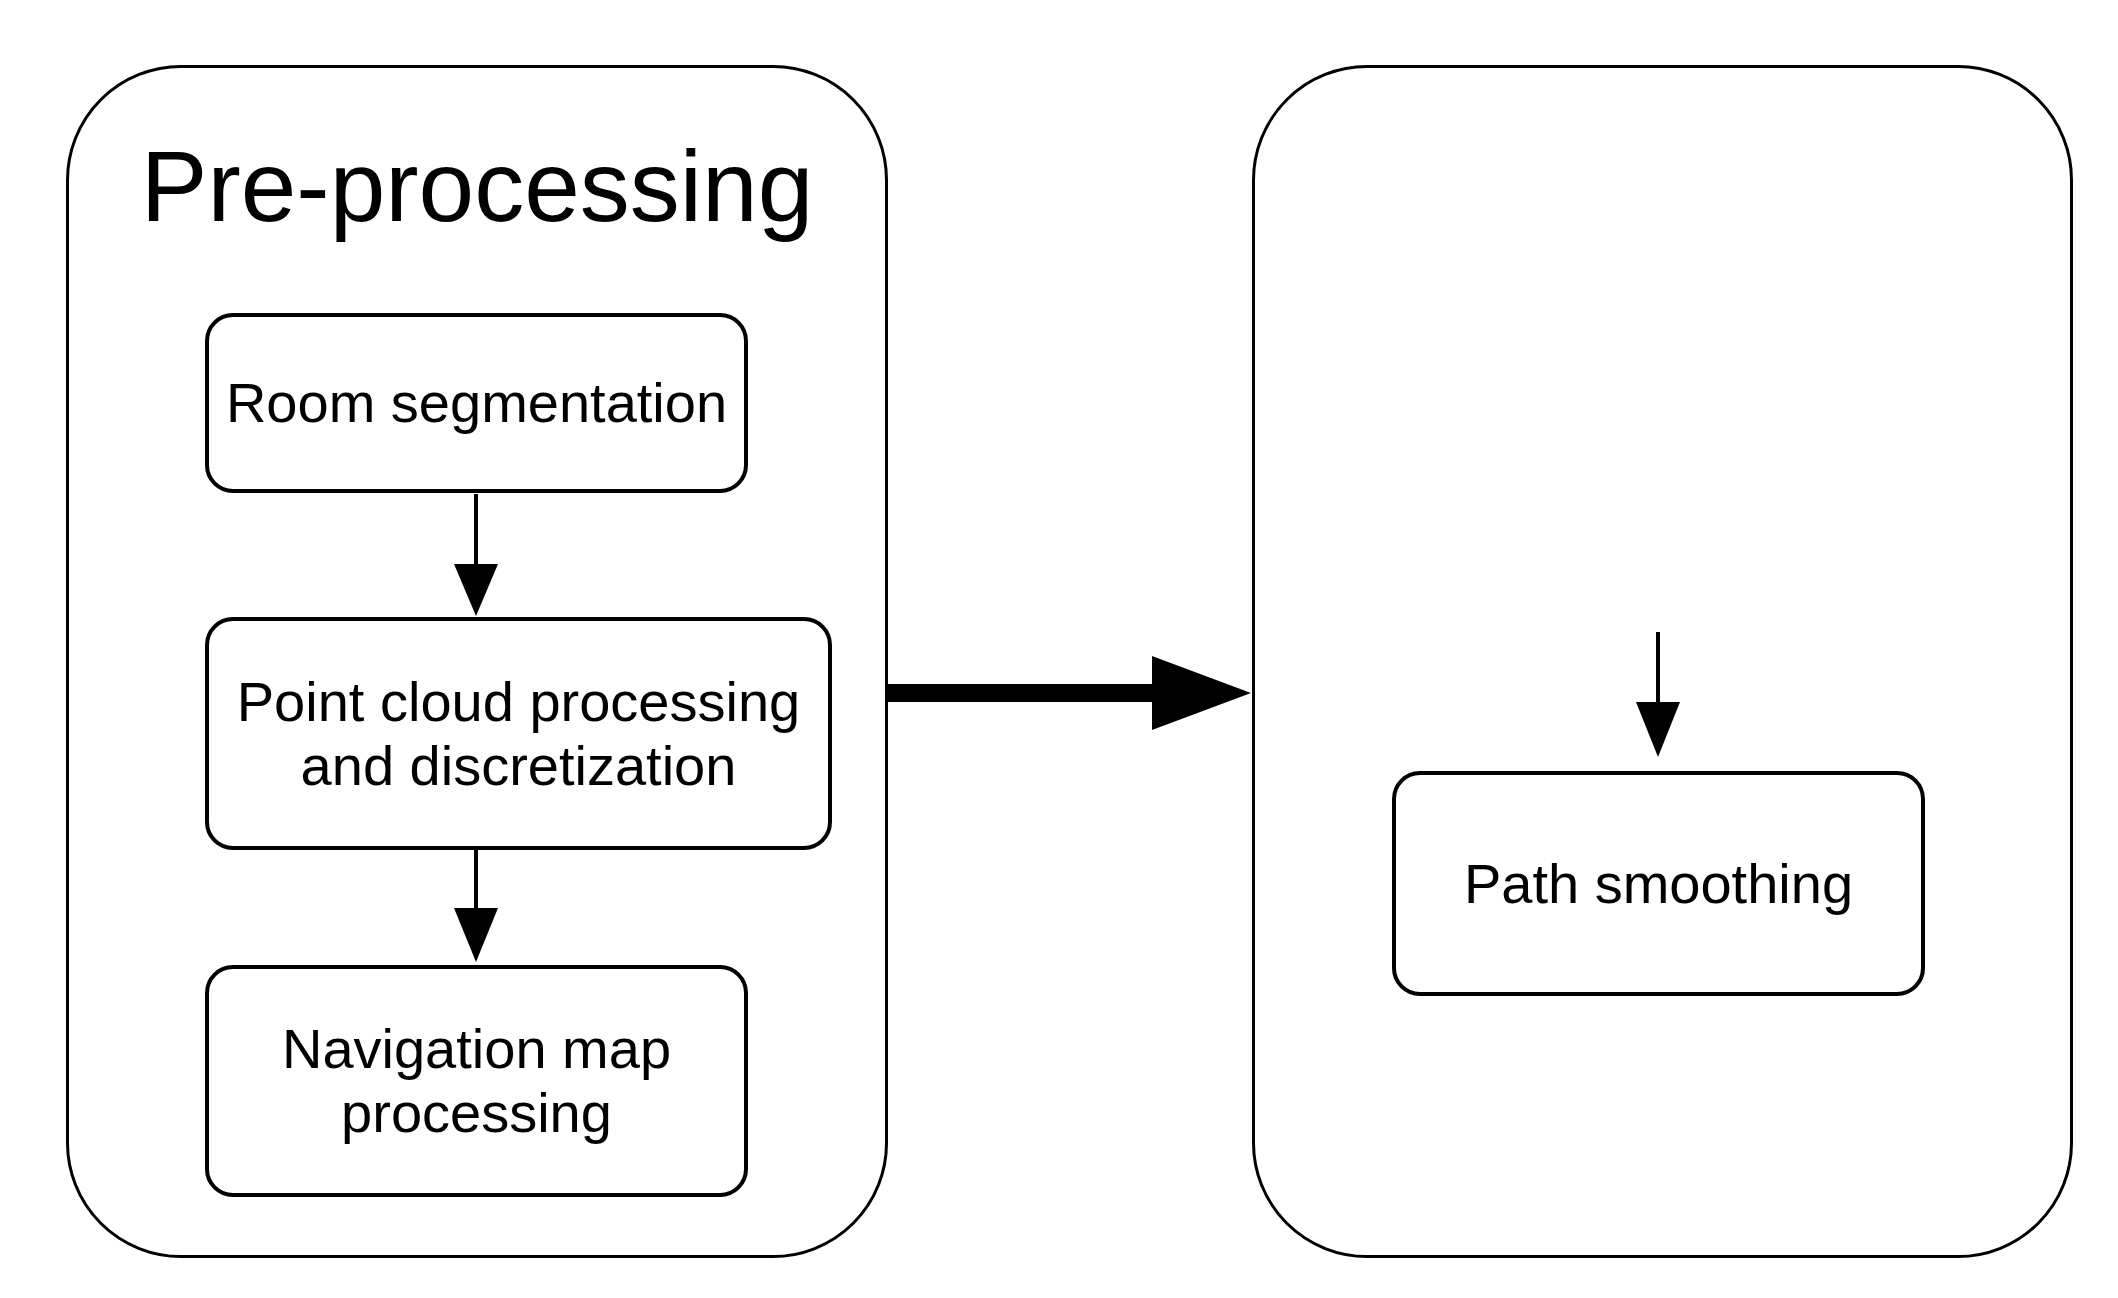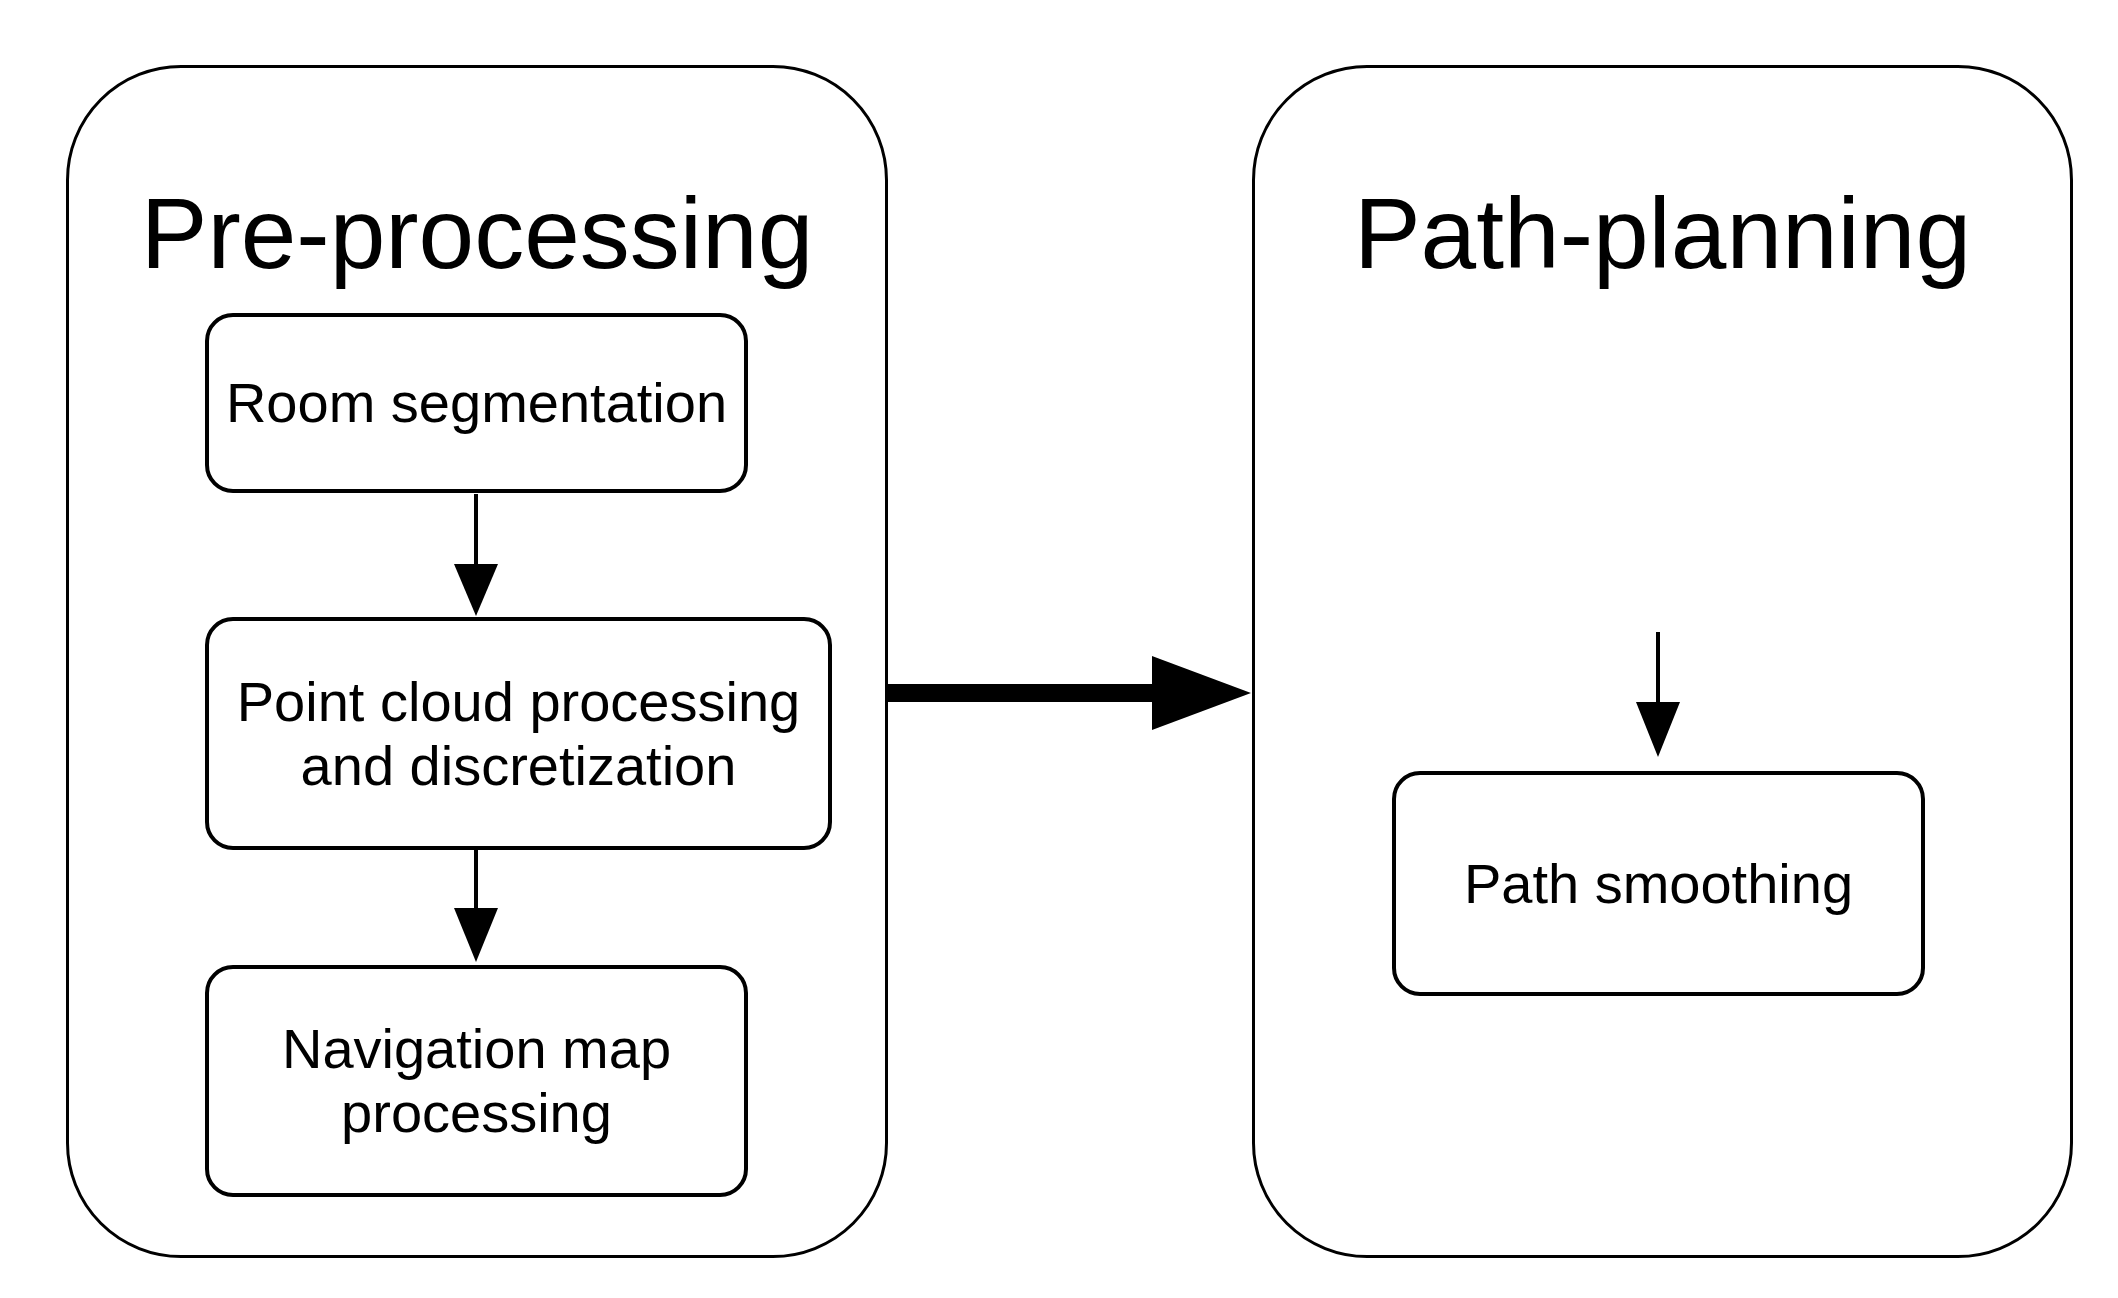--- a/index.html
+++ b/index.html
@@ -39,21 +39,20 @@
     position: absolute;
     left: 0;
     right: 0;
     top: 62px;
     text-align: center;
     font-size: 100px;
     line-height: 1.12;
     font-weight: 400;
     letter-spacing: 0px;
     white-space: nowrap;
-    margin-top: 47px;
   }
   .node {
     position: absolute;
     box-sizing: border-box;
     border: 4px solid #000000;
     border-radius: 28px;
     background: #ffffff;
     display: flex;
     align-items: center;
     justify-content: center;
@@ -106,21 +105,20 @@
     <div class="node" id="node-cloud">
       <span class="node-label">Point cloud processing and discretization</span>
     </div>
 
     <div class="node" id="node-navmap">
       <span class="node-label">Navigation map processing</span>
     </div>
   </section>
 
   <section class="group" id="group-path">
-    <div class="group-title">Path-planning</div>
 
 
     <div class="node" id="node-smooth">
       <span class="node-label">Path smoothing</span>
     </div>
   </section>
 
   <svg id="arrow-layer" width="2118" height="1298" viewBox="0 0 2118 1298" xmlns="http://www.w3.org/2000/svg">
 
     <g>

